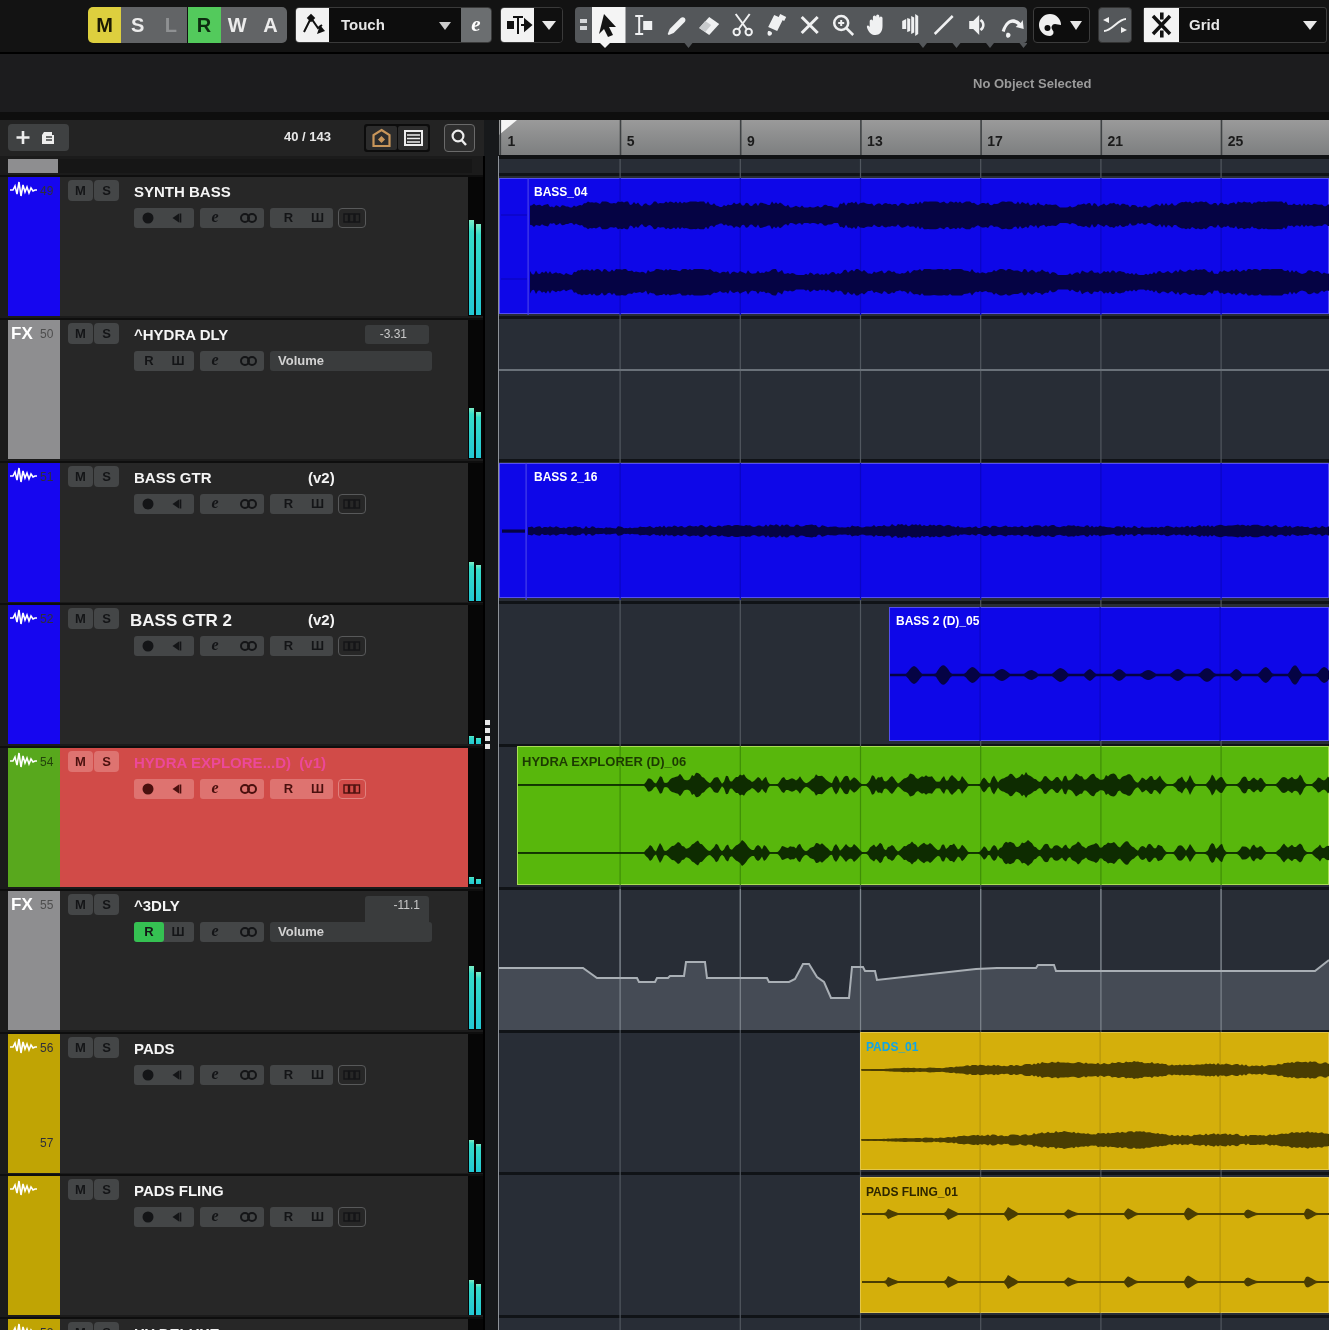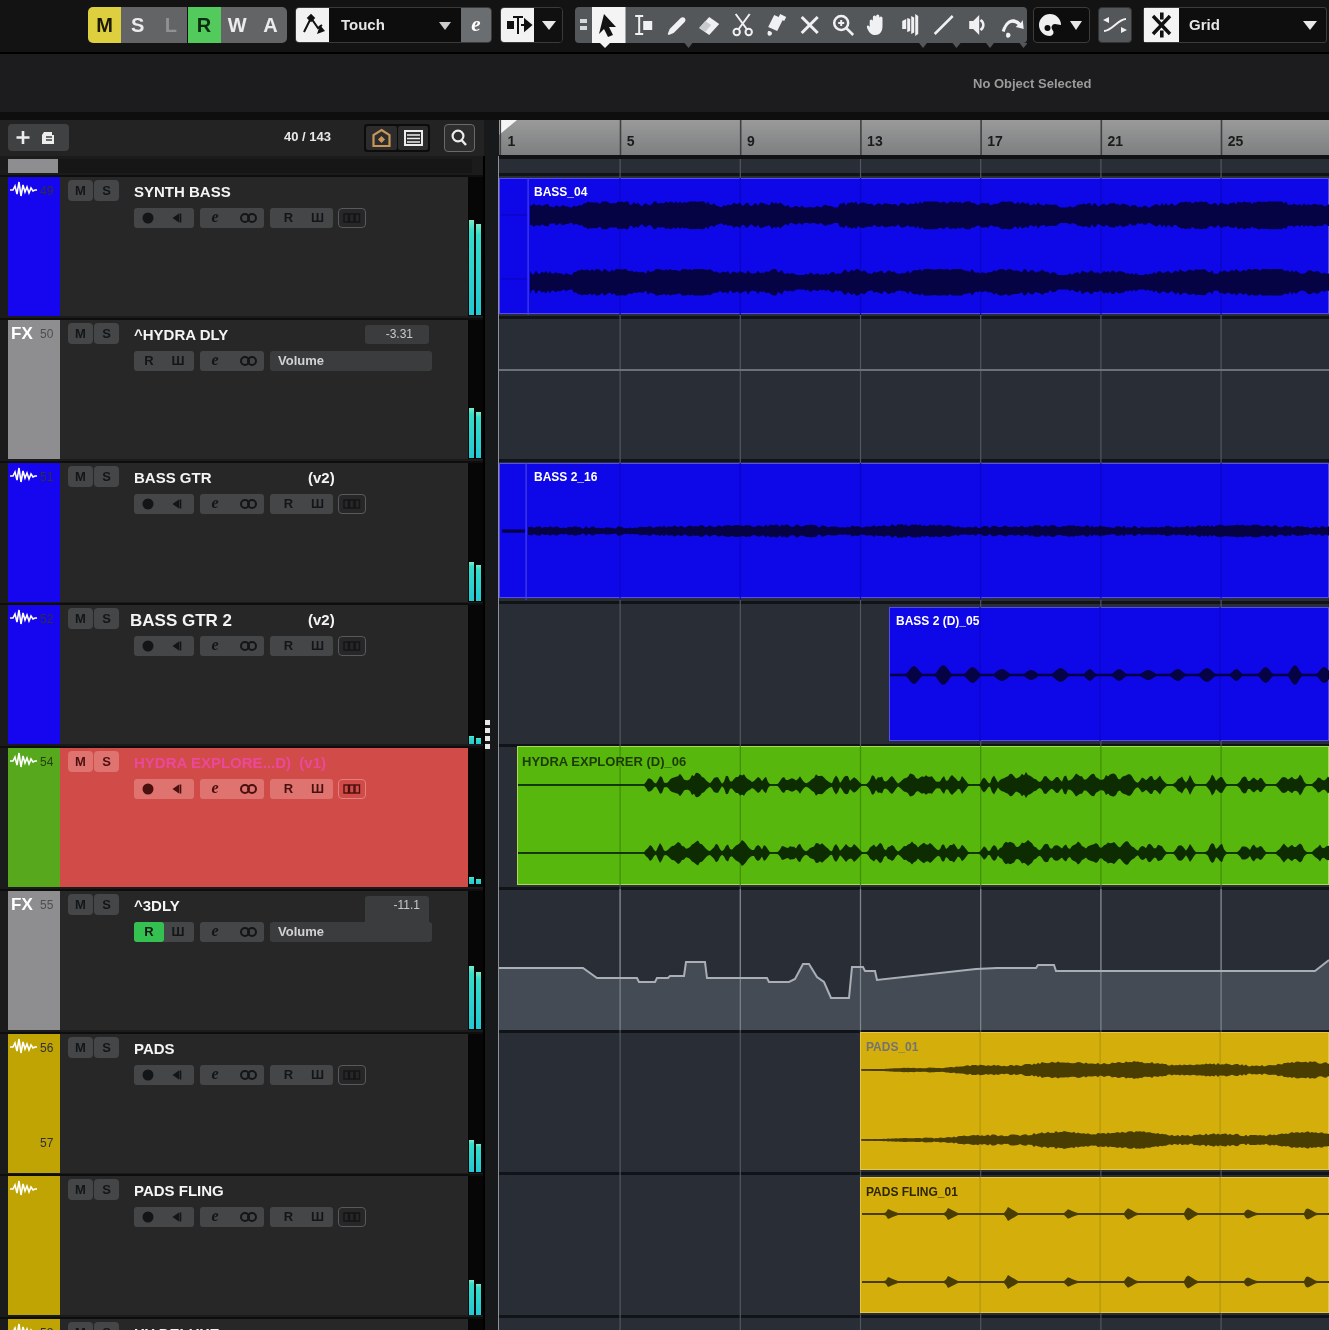--- a/index.html
+++ b/index.html
@@ -248,21 +248,21 @@
 <div class="abs" style="left:860px;top:1032px;width:469px;height:138px;background:#d4af0b;border:1px solid #e3c64a"></div>
 <svg class="abs" style="left:860px;top:1032px" width="469" height="138">
 <rect x="119.5" y="0" width="1.2" height="138" fill="#b5950a"></rect>
 <rect x="239.5" y="0" width="1.2" height="138" fill="#b5950a"></rect>
 <rect x="359.5" y="0" width="1.2" height="138" fill="#b5950a"></rect>
 <rect x="1" y="37.2" width="468" height="1.4" fill="#4a3d02"></rect>
 <rect x="1" y="107.2" width="468" height="1.4" fill="#4a3d02"></rect>
 <path transform="translate(-860,-1032)" d="M862,1069.2 L864,1069.2 L866,1069.2 L868,1069.2 L870,1069.2 L872,1069.1 L874,1069.1 L876,1069.1 L878,1069 L880,1069.1 L882,1069 L884,1069 L886,1068.7 L888,1068.8 L890,1068.6 L892,1068.6 L894,1068.3 L896,1068.3 L898,1068.2 L900,1068.2 L902,1067.9 L904,1067.8 L906,1068.1 L908,1067.8 L910,1067.9 L912,1067.9 L914,1067.7 L916,1068.2 L918,1068.2 L920,1068 L922,1068.2 L924,1068.2 L926,1068.3 L928,1067.7 L930,1067.6 L932,1067.7 L934,1067.7 L936,1068 L938,1068.1 L940,1067.9 L942,1068.3 L944,1068.1 L946,1067.6 L948,1067.5 L950,1067.1 L952,1067.1 L954,1067.5 L956,1066.4 L958,1066.7 L960,1066.5 L962,1066.5 L964,1066.3 L966,1065.4 L968,1065.2 L970,1066.2 L972,1065 L974,1065 L976,1064.9 L978,1065.7 L980,1064.7 L982,1065.1 L984,1065.3 L986,1066 L988,1065.2 L990,1065.8 L992,1065.7 L994,1064.7 L996,1065.7 L998,1064.9 L1000,1065.7 L1002,1066.2 L1004,1065.7 L1006,1066.2 L1008,1066.2 L1010,1065.1 L1012,1065 L1014,1066 L1016,1064.9 L1018,1065.2 L1020,1066 L1022,1065.8 L1024,1064.5 L1026,1063.9 L1028,1063.9 L1030,1064.1 L1032,1064.9 L1034,1063.4 L1036,1064.5 L1038,1062.8 L1040,1064 L1042,1062 L1044,1062.8 L1046,1063.1 L1048,1063.2 L1050,1062.7 L1052,1061.7 L1054,1062.5 L1056,1062.8 L1058,1061.4 L1060,1062.6 L1062,1062.6 L1064,1062.5 L1066,1062.7 L1068,1062.6 L1070,1063 L1072,1063.3 L1074,1063.2 L1076,1062.8 L1078,1061.9 L1080,1062.2 L1082,1062.9 L1084,1063.8 L1086,1062.4 L1088,1063.8 L1090,1063.4 L1092,1063.4 L1094,1063.7 L1096,1064.1 L1098,1062.8 L1100,1064.4 L1102,1063.9 L1104,1063.1 L1106,1063.8 L1108,1064.3 L1110,1064 L1112,1062.6 L1114,1062.9 L1116,1063.1 L1118,1062 L1120,1062.2 L1122,1063 L1124,1062.9 L1126,1061.4 L1128,1062.3 L1130,1061.9 L1132,1062.3 L1134,1061.1 L1136,1061.8 L1138,1061.4 L1140,1062.3 L1142,1061.9 L1144,1063.2 L1146,1063.2 L1148,1063.1 L1150,1063.3 L1152,1062.1 L1154,1063.8 L1156,1063.4 L1158,1063 L1160,1063.9 L1162,1063.4 L1164,1064 L1166,1064.1 L1168,1065.5 L1170,1065.4 L1172,1064.4 L1174,1065.5 L1176,1064.9 L1178,1065.2 L1180,1064.6 L1182,1065.5 L1184,1064.6 L1186,1064.9 L1188,1065.1 L1190,1064.5 L1192,1065 L1194,1065.3 L1196,1064.4 L1198,1064.5 L1200,1064.7 L1202,1064.2 L1204,1064.5 L1206,1063.6 L1208,1064.3 L1210,1063.4 L1212,1064.2 L1214,1063.4 L1216,1065 L1218,1063.1 L1220,1064.7 L1222,1064.2 L1224,1064.5 L1226,1063.5 L1228,1063.9 L1230,1064.5 L1232,1065.3 L1234,1064.6 L1236,1064 L1238,1064.1 L1240,1065.4 L1242,1064.2 L1244,1065.7 L1246,1064.5 L1248,1066.3 L1250,1066.5 L1252,1065.4 L1254,1066.1 L1256,1065.5 L1258,1065.8 L1260,1066.3 L1262,1064.9 L1264,1066.5 L1266,1065.9 L1268,1065.2 L1270,1064.9 L1272,1065.3 L1274,1065.2 L1276,1065.2 L1278,1063.7 L1280,1064.3 L1282,1064.5 L1284,1062.9 L1286,1062.9 L1288,1062.5 L1290,1062.9 L1292,1061.9 L1294,1062.9 L1296,1061.7 L1298,1061.5 L1300,1062.1 L1302,1062.3 L1304,1062 L1306,1061.8 L1308,1062.7 L1310,1061.3 L1312,1061.9 L1314,1061.5 L1316,1061.8 L1318,1063.2 L1320,1063.7 L1322,1063.4 L1324,1062.4 L1326,1062.2 L1328,1063.8 L1330,1063.6 L1330,1076.4 L1328,1076.2 L1326,1077.8 L1324,1077.6 L1322,1076.6 L1320,1076.3 L1318,1076.8 L1316,1078.2 L1314,1078.5 L1312,1078.1 L1310,1078.7 L1308,1077.3 L1306,1078.2 L1304,1078 L1302,1077.7 L1300,1077.9 L1298,1078.5 L1296,1078.3 L1294,1077.1 L1292,1078.1 L1290,1077.1 L1288,1077.5 L1286,1077.1 L1284,1077.1 L1282,1075.5 L1280,1075.7 L1278,1076.3 L1276,1074.8 L1274,1074.8 L1272,1074.7 L1270,1075.1 L1268,1074.8 L1266,1074.1 L1264,1073.5 L1262,1075.1 L1260,1073.7 L1258,1074.2 L1256,1074.5 L1254,1073.9 L1252,1074.6 L1250,1073.5 L1248,1073.7 L1246,1075.5 L1244,1074.3 L1242,1075.8 L1240,1074.6 L1238,1075.9 L1236,1076 L1234,1075.4 L1232,1074.7 L1230,1075.5 L1228,1076.1 L1226,1076.5 L1224,1075.5 L1222,1075.8 L1220,1075.3 L1218,1076.9 L1216,1075 L1214,1076.6 L1212,1075.8 L1210,1076.6 L1208,1075.7 L1206,1076.4 L1204,1075.5 L1202,1075.8 L1200,1075.3 L1198,1075.5 L1196,1075.6 L1194,1074.7 L1192,1075 L1190,1075.5 L1188,1074.9 L1186,1075.1 L1184,1075.4 L1182,1074.5 L1180,1075.4 L1178,1074.8 L1176,1075.1 L1174,1074.5 L1172,1075.6 L1170,1074.6 L1168,1074.5 L1166,1075.9 L1164,1076 L1162,1076.6 L1160,1076.1 L1158,1077 L1156,1076.6 L1154,1076.2 L1152,1077.9 L1150,1076.7 L1148,1076.9 L1146,1076.8 L1144,1076.8 L1142,1078.1 L1140,1077.7 L1138,1078.6 L1136,1078.2 L1134,1078.9 L1132,1077.7 L1130,1078.1 L1128,1077.7 L1126,1078.6 L1124,1077.1 L1122,1077 L1120,1077.8 L1118,1078 L1116,1076.9 L1114,1077.1 L1112,1077.4 L1110,1076 L1108,1075.7 L1106,1076.2 L1104,1076.9 L1102,1076.1 L1100,1075.6 L1098,1077.2 L1096,1075.9 L1094,1076.3 L1092,1076.6 L1090,1076.6 L1088,1076.2 L1086,1077.6 L1084,1076.2 L1082,1077.1 L1080,1077.8 L1078,1078.1 L1076,1077.2 L1074,1076.8 L1072,1076.7 L1070,1077 L1068,1077.4 L1066,1077.3 L1064,1077.5 L1062,1077.4 L1060,1077.4 L1058,1078.6 L1056,1077.2 L1054,1077.5 L1052,1078.3 L1050,1077.3 L1048,1076.8 L1046,1076.9 L1044,1077.2 L1042,1078 L1040,1076 L1038,1077.2 L1036,1075.5 L1034,1076.6 L1032,1075.1 L1030,1075.9 L1028,1076.1 L1026,1076.1 L1024,1075.5 L1022,1074.2 L1020,1074 L1018,1074.8 L1016,1075.1 L1014,1074 L1012,1075 L1010,1074.9 L1008,1073.8 L1006,1073.8 L1004,1074.3 L1002,1073.8 L1000,1074.3 L998,1075.1 L996,1074.3 L994,1075.3 L992,1074.3 L990,1074.2 L988,1074.8 L986,1074 L984,1074.7 L982,1074.9 L980,1075.3 L978,1074.3 L976,1075.1 L974,1075 L972,1075 L970,1073.8 L968,1074.8 L966,1074.6 L964,1073.7 L962,1073.5 L960,1073.5 L958,1073.3 L956,1073.6 L954,1072.5 L952,1072.9 L950,1072.9 L948,1072.5 L946,1072.4 L944,1071.9 L942,1071.7 L940,1072.1 L938,1071.9 L936,1072 L934,1072.3 L932,1072.3 L930,1072.4 L928,1072.3 L926,1071.7 L924,1071.8 L922,1071.8 L920,1072 L918,1071.8 L916,1071.8 L914,1072.3 L912,1072.1 L910,1072.1 L908,1072.2 L906,1071.9 L904,1072.2 L902,1072.1 L900,1071.8 L898,1071.8 L896,1071.7 L894,1071.7 L892,1071.4 L890,1071.4 L888,1071.2 L886,1071.3 L884,1071 L882,1071 L880,1070.9 L878,1071 L876,1070.9 L874,1070.9 L872,1070.9 L870,1070.8 L868,1070.8 L866,1070.8 L864,1070.8 L862,1070.8 Z" fill="#4a3d02"></path>
 <path transform="translate(-860,-1032)" d="M862,1139.2 L864,1139.2 L866,1139.2 L868,1139.1 L870,1139.2 L872,1139.2 L874,1139.1 L876,1139.1 L878,1139.2 L880,1139.1 L882,1139 L884,1138.8 L886,1138.9 L888,1138.5 L890,1138.7 L892,1138.4 L894,1138.4 L896,1138.2 L898,1138.4 L900,1138.3 L902,1138.3 L904,1137.9 L906,1138 L908,1138.2 L910,1138.2 L912,1138.3 L914,1138.2 L916,1138 L918,1138.1 L920,1137.9 L922,1138.4 L924,1137.8 L926,1137.6 L928,1137.8 L930,1137.8 L932,1137.7 L934,1138.4 L936,1138 L938,1138.3 L940,1137.5 L942,1137.7 L944,1138.1 L946,1137.6 L948,1137.1 L950,1137.2 L952,1137.6 L954,1136.4 L956,1137.4 L958,1136.2 L960,1135.9 L962,1136 L964,1135.5 L966,1136 L968,1136.3 L970,1135.8 L972,1135.3 L974,1135.1 L976,1135.6 L978,1134.7 L980,1136 L982,1135.3 L984,1136 L986,1135.5 L988,1134.4 L990,1135.9 L992,1134.5 L994,1134.6 L996,1135.1 L998,1136.2 L1000,1135.5 L1002,1135.2 L1004,1136.3 L1006,1135.9 L1008,1136.3 L1010,1134.8 L1012,1134.6 L1014,1134.6 L1016,1134.8 L1018,1135.1 L1020,1136 L1022,1135.1 L1024,1134.4 L1026,1134.2 L1028,1135.4 L1030,1135.3 L1032,1134.9 L1034,1133 L1036,1134.4 L1038,1133.6 L1040,1133.2 L1042,1132.2 L1044,1133.5 L1046,1133 L1048,1131.8 L1050,1133.1 L1052,1132.8 L1054,1133 L1056,1131 L1058,1132.4 L1060,1131.9 L1062,1132.1 L1064,1131 L1066,1131.6 L1068,1131.9 L1070,1132.2 L1072,1132.8 L1074,1131.8 L1076,1133.4 L1078,1132.5 L1080,1133.3 L1082,1133.4 L1084,1133.2 L1086,1133.9 L1088,1133.2 L1090,1134.3 L1092,1134.5 L1094,1134.3 L1096,1134.4 L1098,1132.8 L1100,1133.6 L1102,1133.2 L1104,1132.9 L1106,1134.1 L1108,1132.4 L1110,1133.4 L1112,1133.1 L1114,1133 L1116,1132.4 L1118,1132.1 L1120,1133.1 L1122,1131.7 L1124,1132.4 L1126,1132.7 L1128,1131.4 L1130,1131.3 L1132,1131.3 L1134,1132.4 L1136,1131.2 L1138,1131.5 L1140,1131.2 L1142,1131.7 L1144,1131.3 L1146,1132.5 L1148,1132.2 L1150,1132.3 L1152,1133 L1154,1133.3 L1156,1133.7 L1158,1133 L1160,1134.2 L1162,1133.7 L1164,1134.3 L1166,1134.2 L1168,1135.2 L1170,1135.8 L1172,1134.8 L1174,1136 L1176,1135.7 L1178,1134.9 L1180,1136.4 L1182,1134.7 L1184,1135.4 L1186,1135.4 L1188,1135.1 L1190,1136.3 L1192,1136.3 L1194,1134.8 L1196,1134.9 L1198,1134.7 L1200,1134.2 L1202,1135.1 L1204,1135.2 L1206,1133.5 L1208,1135.2 L1210,1134.2 L1212,1133.9 L1214,1133.2 L1216,1134.8 L1218,1133.6 L1220,1134.8 L1222,1134.1 L1224,1133.8 L1226,1133.4 L1228,1135.1 L1230,1133.8 L1232,1135.1 L1234,1134.8 L1236,1133.7 L1238,1134.1 L1240,1135.8 L1242,1136.1 L1244,1136.2 L1246,1134.8 L1248,1136.4 L1250,1135 L1252,1135.1 L1254,1135.1 L1256,1134.9 L1258,1135.5 L1260,1135.1 L1262,1135.6 L1264,1135.2 L1266,1136.3 L1268,1135.2 L1270,1134.2 L1272,1135.2 L1274,1134.4 L1276,1135.2 L1278,1134.4 L1280,1134 L1282,1133.4 L1284,1134 L1286,1133.5 L1288,1133.9 L1290,1132.9 L1292,1132 L1294,1132.9 L1296,1132.2 L1298,1132.3 L1300,1132.9 L1302,1131.9 L1304,1132.8 L1306,1132 L1308,1131.2 L1310,1132.7 L1312,1132 L1314,1132.7 L1316,1132.2 L1318,1133.2 L1320,1132.7 L1322,1132.3 L1324,1133.6 L1326,1133.4 L1328,1133.8 L1330,1134 L1330,1146 L1328,1146.2 L1326,1146.6 L1324,1146.4 L1322,1147.7 L1320,1147.3 L1318,1146.8 L1316,1147.8 L1314,1147.3 L1312,1148 L1310,1147.3 L1308,1148.8 L1306,1148 L1304,1147.2 L1302,1148.1 L1300,1147.1 L1298,1147.7 L1296,1147.8 L1294,1147.1 L1292,1148 L1290,1147.1 L1288,1146.1 L1286,1146.5 L1284,1146 L1282,1146.6 L1280,1146 L1278,1145.6 L1276,1144.8 L1274,1145.6 L1272,1144.8 L1270,1145.8 L1268,1144.8 L1266,1143.7 L1264,1144.8 L1262,1144.4 L1260,1144.9 L1258,1144.5 L1256,1145.1 L1254,1144.9 L1252,1144.9 L1250,1145 L1248,1143.6 L1246,1145.2 L1244,1143.8 L1242,1143.9 L1240,1144.2 L1238,1145.9 L1236,1146.3 L1234,1145.2 L1232,1144.9 L1230,1146.2 L1228,1144.9 L1226,1146.6 L1224,1146.2 L1222,1145.9 L1220,1145.2 L1218,1146.4 L1216,1145.2 L1214,1146.8 L1212,1146.1 L1210,1145.8 L1208,1144.8 L1206,1146.5 L1204,1144.8 L1202,1144.9 L1200,1145.8 L1198,1145.3 L1196,1145.1 L1194,1145.2 L1192,1143.7 L1190,1143.7 L1188,1144.9 L1186,1144.6 L1184,1144.6 L1182,1145.3 L1180,1143.6 L1178,1145.1 L1176,1144.3 L1174,1144 L1172,1145.2 L1170,1144.2 L1168,1144.8 L1166,1145.8 L1164,1145.7 L1162,1146.3 L1160,1145.8 L1158,1147 L1156,1146.3 L1154,1146.7 L1152,1147 L1150,1147.7 L1148,1147.8 L1146,1147.5 L1144,1148.7 L1142,1148.3 L1140,1148.8 L1138,1148.5 L1136,1148.8 L1134,1147.6 L1132,1148.7 L1130,1148.7 L1128,1148.6 L1126,1147.3 L1124,1147.6 L1122,1148.3 L1120,1146.9 L1118,1147.9 L1116,1147.6 L1114,1147 L1112,1146.9 L1110,1146.6 L1108,1147.6 L1106,1145.9 L1104,1147.1 L1102,1146.8 L1100,1146.4 L1098,1147.2 L1096,1145.6 L1094,1145.7 L1092,1145.5 L1090,1145.7 L1088,1146.8 L1086,1146.1 L1084,1146.8 L1082,1146.6 L1080,1146.7 L1078,1147.5 L1076,1146.6 L1074,1148.2 L1072,1147.2 L1070,1147.8 L1068,1148.1 L1066,1148.4 L1064,1149 L1062,1147.9 L1060,1148.1 L1058,1147.6 L1056,1149 L1054,1147 L1052,1147.2 L1050,1146.9 L1048,1148.2 L1046,1147 L1044,1146.5 L1042,1147.8 L1040,1146.8 L1038,1146.4 L1036,1145.6 L1034,1147 L1032,1145.1 L1030,1144.7 L1028,1144.6 L1026,1145.8 L1024,1145.6 L1022,1144.9 L1020,1144 L1018,1144.9 L1016,1145.2 L1014,1145.4 L1012,1145.4 L1010,1145.2 L1008,1143.7 L1006,1144.1 L1004,1143.7 L1002,1144.8 L1000,1144.5 L998,1143.8 L996,1144.9 L994,1145.4 L992,1145.5 L990,1144.1 L988,1145.6 L986,1144.5 L984,1144 L982,1144.7 L980,1144 L978,1145.3 L976,1144.4 L974,1144.9 L972,1144.7 L970,1144.2 L968,1143.7 L966,1144 L964,1144.5 L962,1144 L960,1144.1 L958,1143.8 L956,1142.6 L954,1143.6 L952,1142.4 L950,1142.8 L948,1142.9 L946,1142.4 L944,1141.9 L942,1142.3 L940,1142.5 L938,1141.7 L936,1142 L934,1141.6 L932,1142.3 L930,1142.2 L928,1142.2 L926,1142.4 L924,1142.2 L922,1141.6 L920,1142.1 L918,1141.9 L916,1142 L914,1141.8 L912,1141.7 L910,1141.8 L908,1141.8 L906,1142 L904,1142.1 L902,1141.7 L900,1141.7 L898,1141.6 L896,1141.8 L894,1141.6 L892,1141.6 L890,1141.3 L888,1141.5 L886,1141.1 L884,1141.2 L882,1141 L880,1140.9 L878,1140.8 L876,1140.9 L874,1140.9 L872,1140.8 L870,1140.8 L868,1140.9 L866,1140.8 L864,1140.8 L862,1140.8 Z" fill="#4a3d02"></path>
 </svg>
-<div class="abs" style="left:866px;top:1040px;color:#737373;font-size:12px;font-weight:bold">PADS_01</div>
+<div class="abs" style="left:866px;top:1040px;color:#0ea5e9;font-size:12px;font-weight:bold">PADS_01</div>
 <div class="abs" style="left:860px;top:1177px;width:469px;height:136px;background:#d4af0b;border:1px solid #e3c64a"></div>
 <svg class="abs" style="left:860px;top:1177px" width="469" height="136">
 <rect x="119.5" y="0" width="1.2" height="136" fill="#b5950a"></rect>
 <rect x="239.5" y="0" width="1.2" height="136" fill="#b5950a"></rect>
 <rect x="359.5" y="0" width="1.2" height="136" fill="#b5950a"></rect>
 <path transform="translate(-860,-1177)" d="M862,1213.1 L864,1213.1 L866,1213.1 L868,1213.1 L870,1213.1 L872,1213.1 L874,1213.1 L876,1213.1 L878,1213.1 L880,1213.1 L882,1213.1 L884,1213.1 L886,1212.3 L888,1209 L890,1209.8 L892,1210.7 L894,1211.5 L896,1212.3 L898,1213.1 L900,1213.1 L902,1213.1 L904,1213.1 L906,1213.1 L908,1213.1 L910,1213.1 L912,1213.1 L914,1213.1 L916,1213.1 L918,1213.1 L920,1213.1 L922,1213.1 L924,1213.1 L926,1213.1 L928,1213.1 L930,1213.1 L932,1213.1 L934,1213.1 L936,1213.1 L938,1213.1 L940,1213.1 L942,1213.1 L944,1213.1 L946,1211.6 L948,1208 L950,1209 L952,1210 L954,1211.1 L956,1212.1 L958,1213.1 L960,1213.1 L962,1213.1 L964,1213.1 L966,1213.1 L968,1213.1 L970,1213.1 L972,1213.1 L974,1213.1 L976,1213.1 L978,1213.1 L980,1213.1 L982,1213.1 L984,1213.1 L986,1213.1 L988,1213.1 L990,1213.1 L992,1213.1 L994,1213.1 L996,1213.1 L998,1213.1 L1000,1213.1 L1002,1213.1 L1004,1213.1 L1006,1210.6 L1008,1207 L1010,1208.2 L1012,1209.4 L1014,1210.6 L1016,1211.8 L1018,1213 L1020,1213.1 L1022,1213.1 L1024,1213.1 L1026,1213.1 L1028,1213.1 L1030,1213.1 L1032,1213.1 L1034,1213.1 L1036,1213.1 L1038,1213.1 L1040,1213.1 L1042,1213.1 L1044,1213.1 L1046,1213.1 L1048,1213.1 L1050,1213.1 L1052,1213.1 L1054,1213.1 L1056,1213.1 L1058,1213.1 L1060,1213.1 L1062,1213.1 L1064,1213.1 L1066,1211.3 L1068,1209.2 L1070,1210.1 L1072,1210.9 L1074,1211.8 L1076,1212.6 L1078,1213.1 L1080,1213.1 L1082,1213.1 L1084,1213.1 L1086,1213.1 L1088,1213.1 L1090,1213.1 L1092,1213.1 L1094,1213.1 L1096,1213.1 L1098,1213.1 L1100,1213.1 L1102,1213.1 L1104,1213.1 L1106,1213.1 L1108,1213.1 L1110,1213.1 L1112,1213.1 L1114,1213.1 L1116,1213.1 L1118,1213.1 L1120,1213.1 L1122,1213.1 L1124,1213.1 L1126,1210.3 L1128,1208.3 L1130,1209.3 L1132,1210.3 L1134,1211.4 L1136,1212.4 L1138,1213.1 L1140,1213.1 L1142,1213.1 L1144,1213.1 L1146,1213.1 L1148,1213.1 L1150,1213.1 L1152,1213.1 L1154,1213.1 L1156,1213.1 L1158,1213.1 L1160,1213.1 L1162,1213.1 L1164,1213.1 L1166,1213.1 L1168,1213.1 L1170,1213.1 L1172,1213.1 L1174,1213.1 L1176,1213.1 L1178,1213.1 L1180,1213.1 L1182,1213.1 L1184,1213.1 L1186,1209.2 L1188,1207.4 L1190,1208.6 L1192,1209.8 L1194,1211 L1196,1212.2 L1198,1213.1 L1200,1213.1 L1202,1213.1 L1204,1213.1 L1206,1213.1 L1208,1213.1 L1210,1213.1 L1212,1213.1 L1214,1213.1 L1216,1213.1 L1218,1213.1 L1220,1213.1 L1222,1213.1 L1224,1213.1 L1226,1213.1 L1228,1213.1 L1230,1213.1 L1232,1213.1 L1234,1213.1 L1236,1213.1 L1238,1213.1 L1240,1213.1 L1242,1213.1 L1244,1213.1 L1246,1210.3 L1248,1209.5 L1250,1210.3 L1252,1211.2 L1254,1212 L1256,1212.8 L1258,1213.1 L1260,1213.1 L1262,1213.1 L1264,1213.1 L1266,1213.1 L1268,1213.1 L1270,1213.1 L1272,1213.1 L1274,1213.1 L1276,1213.1 L1278,1213.1 L1280,1213.1 L1282,1213.1 L1284,1213.1 L1286,1213.1 L1288,1213.1 L1290,1213.1 L1292,1213.1 L1294,1213.1 L1296,1213.1 L1298,1213.1 L1300,1213.1 L1302,1213.1 L1304,1213.1 L1306,1209.1 L1308,1208.6 L1310,1209.6 L1312,1210.6 L1314,1211.7 L1316,1212.7 L1318,1213.1 L1320,1213.1 L1322,1213.1 L1324,1213.1 L1326,1213.1 L1328,1213.1 L1330,1213.1 L1330,1214.9 L1328,1214.9 L1326,1214.9 L1324,1214.9 L1322,1214.9 L1320,1214.9 L1318,1214.9 L1316,1215.3 L1314,1216.3 L1312,1217.4 L1310,1218.4 L1308,1219.4 L1306,1218.9 L1304,1214.9 L1302,1214.9 L1300,1214.9 L1298,1214.9 L1296,1214.9 L1294,1214.9 L1292,1214.9 L1290,1214.9 L1288,1214.9 L1286,1214.9 L1284,1214.9 L1282,1214.9 L1280,1214.9 L1278,1214.9 L1276,1214.9 L1274,1214.9 L1272,1214.9 L1270,1214.9 L1268,1214.9 L1266,1214.9 L1264,1214.9 L1262,1214.9 L1260,1214.9 L1258,1214.9 L1256,1215.2 L1254,1216 L1252,1216.8 L1250,1217.7 L1248,1218.5 L1246,1217.7 L1244,1214.9 L1242,1214.9 L1240,1214.9 L1238,1214.9 L1236,1214.9 L1234,1214.9 L1232,1214.9 L1230,1214.9 L1228,1214.9 L1226,1214.9 L1224,1214.9 L1222,1214.9 L1220,1214.9 L1218,1214.9 L1216,1214.9 L1214,1214.9 L1212,1214.9 L1210,1214.9 L1208,1214.9 L1206,1214.9 L1204,1214.9 L1202,1214.9 L1200,1214.9 L1198,1214.9 L1196,1215.8 L1194,1217 L1192,1218.2 L1190,1219.4 L1188,1220.6 L1186,1218.8 L1184,1214.9 L1182,1214.9 L1180,1214.9 L1178,1214.9 L1176,1214.9 L1174,1214.9 L1172,1214.9 L1170,1214.9 L1168,1214.9 L1166,1214.9 L1164,1214.9 L1162,1214.9 L1160,1214.9 L1158,1214.9 L1156,1214.9 L1154,1214.9 L1152,1214.9 L1150,1214.9 L1148,1214.9 L1146,1214.9 L1144,1214.9 L1142,1214.9 L1140,1214.9 L1138,1214.9 L1136,1215.6 L1134,1216.6 L1132,1217.7 L1130,1218.7 L1128,1219.7 L1126,1217.7 L1124,1214.9 L1122,1214.9 L1120,1214.9 L1118,1214.9 L1116,1214.9 L1114,1214.9 L1112,1214.9 L1110,1214.9 L1108,1214.9 L1106,1214.9 L1104,1214.9 L1102,1214.9 L1100,1214.9 L1098,1214.9 L1096,1214.9 L1094,1214.9 L1092,1214.9 L1090,1214.9 L1088,1214.9 L1086,1214.9 L1084,1214.9 L1082,1214.9 L1080,1214.9 L1078,1214.9 L1076,1215.4 L1074,1216.2 L1072,1217.1 L1070,1217.9 L1068,1218.8 L1066,1216.7 L1064,1214.9 L1062,1214.9 L1060,1214.9 L1058,1214.9 L1056,1214.9 L1054,1214.9 L1052,1214.9 L1050,1214.9 L1048,1214.9 L1046,1214.9 L1044,1214.9 L1042,1214.9 L1040,1214.9 L1038,1214.9 L1036,1214.9 L1034,1214.9 L1032,1214.9 L1030,1214.9 L1028,1214.9 L1026,1214.9 L1024,1214.9 L1022,1214.9 L1020,1214.9 L1018,1215 L1016,1216.2 L1014,1217.4 L1012,1218.6 L1010,1219.8 L1008,1221 L1006,1217.4 L1004,1214.9 L1002,1214.9 L1000,1214.9 L998,1214.9 L996,1214.9 L994,1214.9 L992,1214.9 L990,1214.9 L988,1214.9 L986,1214.9 L984,1214.9 L982,1214.9 L980,1214.9 L978,1214.9 L976,1214.9 L974,1214.9 L972,1214.9 L970,1214.9 L968,1214.9 L966,1214.9 L964,1214.9 L962,1214.9 L960,1214.9 L958,1214.9 L956,1215.9 L954,1216.9 L952,1218 L950,1219 L948,1220 L946,1216.4 L944,1214.9 L942,1214.9 L940,1214.9 L938,1214.9 L936,1214.9 L934,1214.9 L932,1214.9 L930,1214.9 L928,1214.9 L926,1214.9 L924,1214.9 L922,1214.9 L920,1214.9 L918,1214.9 L916,1214.9 L914,1214.9 L912,1214.9 L910,1214.9 L908,1214.9 L906,1214.9 L904,1214.9 L902,1214.9 L900,1214.9 L898,1214.9 L896,1215.7 L894,1216.5 L892,1217.3 L890,1218.2 L888,1219 L886,1215.7 L884,1214.9 L882,1214.9 L880,1214.9 L878,1214.9 L876,1214.9 L874,1214.9 L872,1214.9 L870,1214.9 L868,1214.9 L866,1214.9 L864,1214.9 L862,1214.9 Z" fill="#4a3d02"></path>
 <path transform="translate(-860,-1177)" d="M862,1281.1 L864,1281.1 L866,1281.1 L868,1281.1 L870,1281.1 L872,1281.1 L874,1281.1 L876,1281.1 L878,1281.1 L880,1281.1 L882,1281.1 L884,1281.1 L886,1280.3 L888,1277 L890,1277.8 L892,1278.7 L894,1279.5 L896,1280.3 L898,1281.1 L900,1281.1 L902,1281.1 L904,1281.1 L906,1281.1 L908,1281.1 L910,1281.1 L912,1281.1 L914,1281.1 L916,1281.1 L918,1281.1 L920,1281.1 L922,1281.1 L924,1281.1 L926,1281.1 L928,1281.1 L930,1281.1 L932,1281.1 L934,1281.1 L936,1281.1 L938,1281.1 L940,1281.1 L942,1281.1 L944,1281.1 L946,1279.6 L948,1276 L950,1277 L952,1278 L954,1279.1 L956,1280.1 L958,1281.1 L960,1281.1 L962,1281.1 L964,1281.1 L966,1281.1 L968,1281.1 L970,1281.1 L972,1281.1 L974,1281.1 L976,1281.1 L978,1281.1 L980,1281.1 L982,1281.1 L984,1281.1 L986,1281.1 L988,1281.1 L990,1281.1 L992,1281.1 L994,1281.1 L996,1281.1 L998,1281.1 L1000,1281.1 L1002,1281.1 L1004,1281.1 L1006,1278.6 L1008,1275 L1010,1276.2 L1012,1277.4 L1014,1278.6 L1016,1279.8 L1018,1281 L1020,1281.1 L1022,1281.1 L1024,1281.1 L1026,1281.1 L1028,1281.1 L1030,1281.1 L1032,1281.1 L1034,1281.1 L1036,1281.1 L1038,1281.1 L1040,1281.1 L1042,1281.1 L1044,1281.1 L1046,1281.1 L1048,1281.1 L1050,1281.1 L1052,1281.1 L1054,1281.1 L1056,1281.1 L1058,1281.1 L1060,1281.1 L1062,1281.1 L1064,1281.1 L1066,1279.3 L1068,1277.2 L1070,1278.1 L1072,1278.9 L1074,1279.8 L1076,1280.6 L1078,1281.1 L1080,1281.1 L1082,1281.1 L1084,1281.1 L1086,1281.1 L1088,1281.1 L1090,1281.1 L1092,1281.1 L1094,1281.1 L1096,1281.1 L1098,1281.1 L1100,1281.1 L1102,1281.1 L1104,1281.1 L1106,1281.1 L1108,1281.1 L1110,1281.1 L1112,1281.1 L1114,1281.1 L1116,1281.1 L1118,1281.1 L1120,1281.1 L1122,1281.1 L1124,1281.1 L1126,1278.3 L1128,1276.3 L1130,1277.3 L1132,1278.3 L1134,1279.4 L1136,1280.4 L1138,1281.1 L1140,1281.1 L1142,1281.1 L1144,1281.1 L1146,1281.1 L1148,1281.1 L1150,1281.1 L1152,1281.1 L1154,1281.1 L1156,1281.1 L1158,1281.1 L1160,1281.1 L1162,1281.1 L1164,1281.1 L1166,1281.1 L1168,1281.1 L1170,1281.1 L1172,1281.1 L1174,1281.1 L1176,1281.1 L1178,1281.1 L1180,1281.1 L1182,1281.1 L1184,1281.1 L1186,1277.2 L1188,1275.4 L1190,1276.6 L1192,1277.8 L1194,1279 L1196,1280.2 L1198,1281.1 L1200,1281.1 L1202,1281.1 L1204,1281.1 L1206,1281.1 L1208,1281.1 L1210,1281.1 L1212,1281.1 L1214,1281.1 L1216,1281.1 L1218,1281.1 L1220,1281.1 L1222,1281.1 L1224,1281.1 L1226,1281.1 L1228,1281.1 L1230,1281.1 L1232,1281.1 L1234,1281.1 L1236,1281.1 L1238,1281.1 L1240,1281.1 L1242,1281.1 L1244,1281.1 L1246,1278.3 L1248,1277.5 L1250,1278.3 L1252,1279.2 L1254,1280 L1256,1280.8 L1258,1281.1 L1260,1281.1 L1262,1281.1 L1264,1281.1 L1266,1281.1 L1268,1281.1 L1270,1281.1 L1272,1281.1 L1274,1281.1 L1276,1281.1 L1278,1281.1 L1280,1281.1 L1282,1281.1 L1284,1281.1 L1286,1281.1 L1288,1281.1 L1290,1281.1 L1292,1281.1 L1294,1281.1 L1296,1281.1 L1298,1281.1 L1300,1281.1 L1302,1281.1 L1304,1281.1 L1306,1277.1 L1308,1276.6 L1310,1277.6 L1312,1278.6 L1314,1279.7 L1316,1280.7 L1318,1281.1 L1320,1281.1 L1322,1281.1 L1324,1281.1 L1326,1281.1 L1328,1281.1 L1330,1281.1 L1330,1282.9 L1328,1282.9 L1326,1282.9 L1324,1282.9 L1322,1282.9 L1320,1282.9 L1318,1282.9 L1316,1283.3 L1314,1284.3 L1312,1285.4 L1310,1286.4 L1308,1287.4 L1306,1286.9 L1304,1282.9 L1302,1282.9 L1300,1282.9 L1298,1282.9 L1296,1282.9 L1294,1282.9 L1292,1282.9 L1290,1282.9 L1288,1282.9 L1286,1282.9 L1284,1282.9 L1282,1282.9 L1280,1282.9 L1278,1282.9 L1276,1282.9 L1274,1282.9 L1272,1282.9 L1270,1282.9 L1268,1282.9 L1266,1282.9 L1264,1282.9 L1262,1282.9 L1260,1282.9 L1258,1282.9 L1256,1283.2 L1254,1284 L1252,1284.8 L1250,1285.7 L1248,1286.5 L1246,1285.7 L1244,1282.9 L1242,1282.9 L1240,1282.9 L1238,1282.9 L1236,1282.9 L1234,1282.9 L1232,1282.9 L1230,1282.9 L1228,1282.9 L1226,1282.9 L1224,1282.9 L1222,1282.9 L1220,1282.9 L1218,1282.9 L1216,1282.9 L1214,1282.9 L1212,1282.9 L1210,1282.9 L1208,1282.9 L1206,1282.9 L1204,1282.9 L1202,1282.9 L1200,1282.9 L1198,1282.9 L1196,1283.8 L1194,1285 L1192,1286.2 L1190,1287.4 L1188,1288.6 L1186,1286.8 L1184,1282.9 L1182,1282.9 L1180,1282.9 L1178,1282.9 L1176,1282.9 L1174,1282.9 L1172,1282.9 L1170,1282.9 L1168,1282.9 L1166,1282.9 L1164,1282.9 L1162,1282.9 L1160,1282.9 L1158,1282.9 L1156,1282.9 L1154,1282.9 L1152,1282.9 L1150,1282.9 L1148,1282.9 L1146,1282.9 L1144,1282.9 L1142,1282.9 L1140,1282.9 L1138,1282.9 L1136,1283.6 L1134,1284.6 L1132,1285.7 L1130,1286.7 L1128,1287.7 L1126,1285.7 L1124,1282.9 L1122,1282.9 L1120,1282.9 L1118,1282.9 L1116,1282.9 L1114,1282.9 L1112,1282.9 L1110,1282.9 L1108,1282.9 L1106,1282.9 L1104,1282.9 L1102,1282.9 L1100,1282.9 L1098,1282.9 L1096,1282.9 L1094,1282.9 L1092,1282.9 L1090,1282.9 L1088,1282.9 L1086,1282.9 L1084,1282.9 L1082,1282.9 L1080,1282.9 L1078,1282.9 L1076,1283.4 L1074,1284.2 L1072,1285.1 L1070,1285.9 L1068,1286.8 L1066,1284.7 L1064,1282.9 L1062,1282.9 L1060,1282.9 L1058,1282.9 L1056,1282.9 L1054,1282.9 L1052,1282.9 L1050,1282.9 L1048,1282.9 L1046,1282.9 L1044,1282.9 L1042,1282.9 L1040,1282.9 L1038,1282.9 L1036,1282.9 L1034,1282.9 L1032,1282.9 L1030,1282.9 L1028,1282.9 L1026,1282.9 L1024,1282.9 L1022,1282.9 L1020,1282.9 L1018,1283 L1016,1284.2 L1014,1285.4 L1012,1286.6 L1010,1287.8 L1008,1289 L1006,1285.4 L1004,1282.9 L1002,1282.9 L1000,1282.9 L998,1282.9 L996,1282.9 L994,1282.9 L992,1282.9 L990,1282.9 L988,1282.9 L986,1282.9 L984,1282.9 L982,1282.9 L980,1282.9 L978,1282.9 L976,1282.9 L974,1282.9 L972,1282.9 L970,1282.9 L968,1282.9 L966,1282.9 L964,1282.9 L962,1282.9 L960,1282.9 L958,1282.9 L956,1283.9 L954,1284.9 L952,1286 L950,1287 L948,1288 L946,1284.4 L944,1282.9 L942,1282.9 L940,1282.9 L938,1282.9 L936,1282.9 L934,1282.9 L932,1282.9 L930,1282.9 L928,1282.9 L926,1282.9 L924,1282.9 L922,1282.9 L920,1282.9 L918,1282.9 L916,1282.9 L914,1282.9 L912,1282.9 L910,1282.9 L908,1282.9 L906,1282.9 L904,1282.9 L902,1282.9 L900,1282.9 L898,1282.9 L896,1283.7 L894,1284.5 L892,1285.3 L890,1286.2 L888,1287 L886,1283.7 L884,1282.9 L882,1282.9 L880,1282.9 L878,1282.9 L876,1282.9 L874,1282.9 L872,1282.9 L870,1282.9 L868,1282.9 L866,1282.9 L864,1282.9 L862,1282.9 Z" fill="#4a3d02"></path>
 </svg>
 <div class="abs" style="left:866px;top:1185px;color:#2e2600;font-size:12px;font-weight:bold">PADS FLING_01</div>
 <div class="abs" style="left:0;top:156px;width:497px;height:1174px;background:#1b1b1b"></div>
@@ -303,21 +303,21 @@
     </svg>
 <div class="abs" style="left:468px;top:177px;width:16px;height:139px;background:#060606"></div>
 <div class="abs" style="left:0;top:318px;width:484px;height:141px;background:#1b1b1b;border-top:2px solid #0e0e0e"></div>
 <div class="abs" style="left:8px;top:320px;width:52px;height:139px;background:#8e8e90"></div>
 <div class="abs" style="left:60px;top:320px;width:408px;height:139px;background:#272727"></div>
 <div class="abs" style="left:11px;top:324px;color:#fff;font-size:17px;font-weight:bold">FX</div>
 <div class="abs" style="left:40px;top:327px;color:#4e4e4e;font-size:12px">50</div>
 <div class="abs" style="left:68px;top:323px;width:25px;height:21px;background:#444647;border-radius:4px;color:#141517;font-weight:bold;font-size:13px;text-align:center;line-height:21px">M</div>
 <div class="abs" style="left:94px;top:323px;width:25px;height:21px;background:#444647;border-radius:4px;color:#141517;font-weight:bold;font-size:13px;text-align:center;line-height:21px">S</div>
 <div class="abs" style="left:134px;top:326px;color:#f4f4f4;font-size:15px;font-weight:bold;white-space:nowrap">^HYDRA DLY</div>
-<div class="abs" style="left:365px;top:325px;width:64px;height:19px;background:#3a3c3d;border-radius:3px;color:#c9c9c9;font-size:12px;text-align:right;line-height:19px;padding-right:16px">-3.31</div>
+<div class="abs" style="left:365px;top:325px;width:64px;height:19px;background:#3a3c3d;border-radius:3px;color:#c9c9c9;font-size:12px;text-align:right;line-height:19px;padding-right:22px">-3.31</div>
 <div class="abs" style="left:134px;top:351px;width:60px;height:20px;background:#444647;border-radius:3px"></div>
 <div class="abs" style="left:136px;top:353px;width:26px;color:#141517;font-size:13px;font-weight:bold;text-align:center">R</div>
 <div class="abs" style="left:165px;top:353px;width:26px;color:#141517;font-size:13px;font-weight:bold;text-align:center">Ш</div>
 <div class="abs" style="left:200px;top:351px;width:64px;height:20px;background:#444647;border-radius:3px"></div>
 <div class="abs" style="left:205px;top:351px;width:20px;height:20px;line-height:18px;text-align:center;color:#141517;font-size:16px;font-style:italic;font-weight:bold;font-family:'Liberation Serif',serif">e</div>
 <svg class="abs" style="left:236px;top:351px" width="26" height="20">
       <circle cx="9" cy="10" r="4" fill="none" stroke="#141517" stroke-width="2"></circle>
       <circle cx="16" cy="10" r="4" fill="none" stroke="#141517" stroke-width="2"></circle>
     </svg>
 <div class="abs" style="left:270px;top:351px;width:162px;height:20px;background:#3a3c3d;border-radius:3px;color:#d2d2d2;font-size:13px;font-weight:bold;line-height:20px;padding-left:8px">Volume</div>

